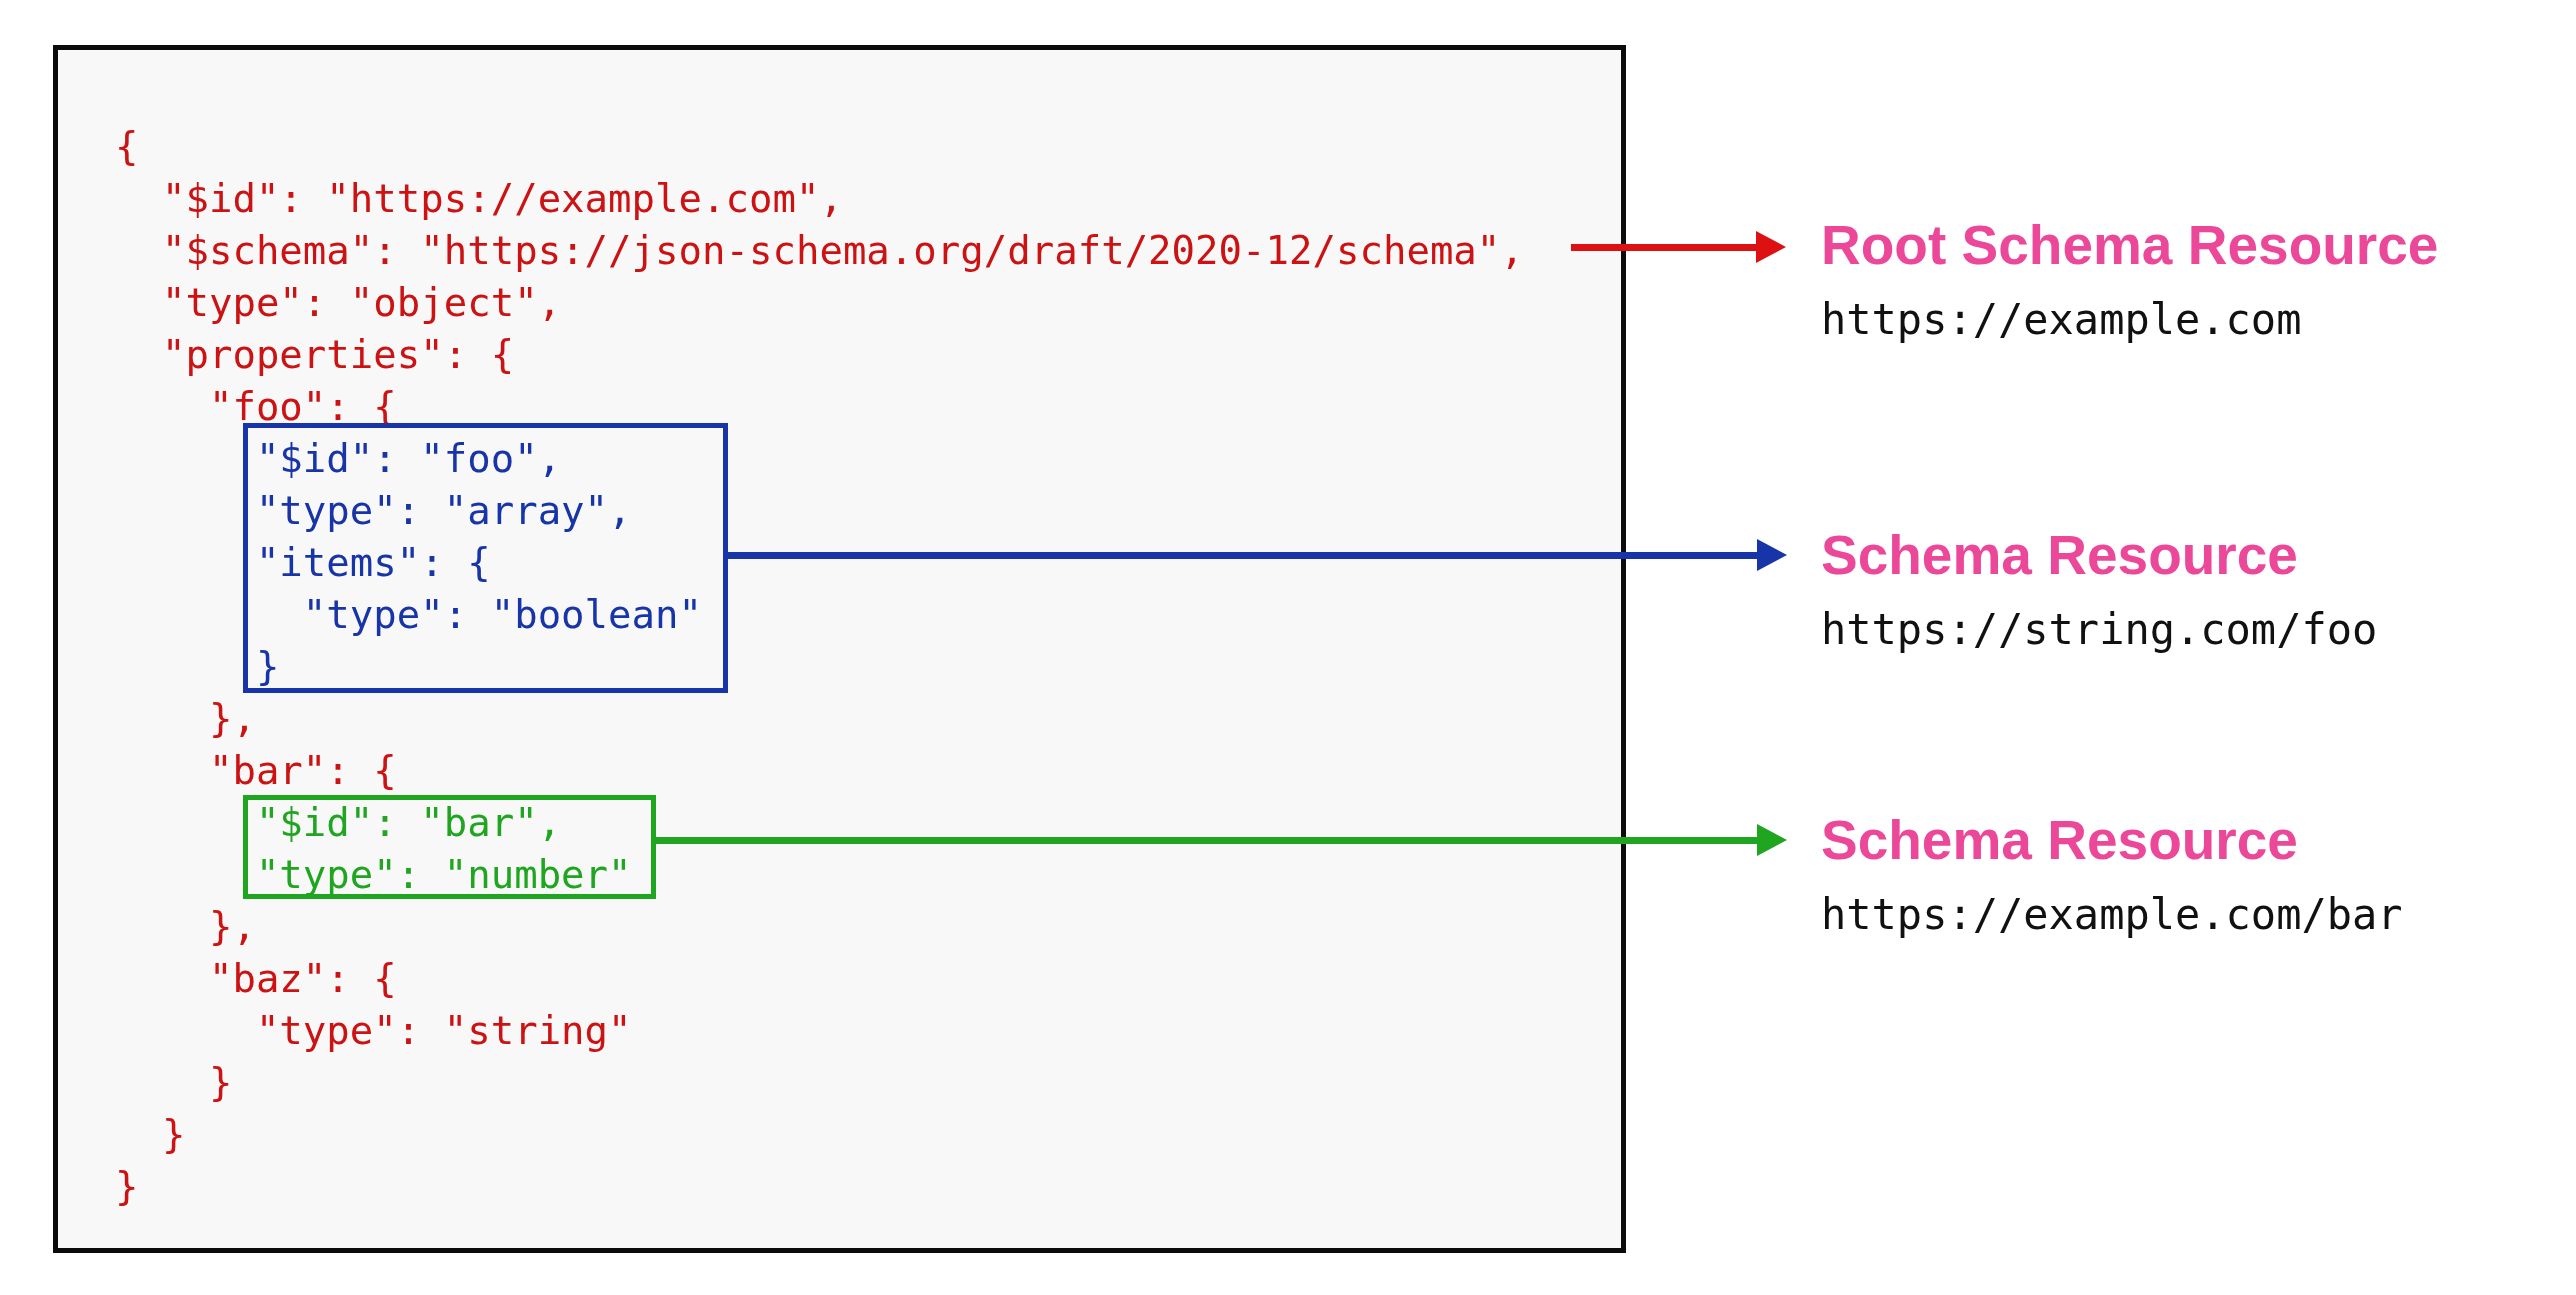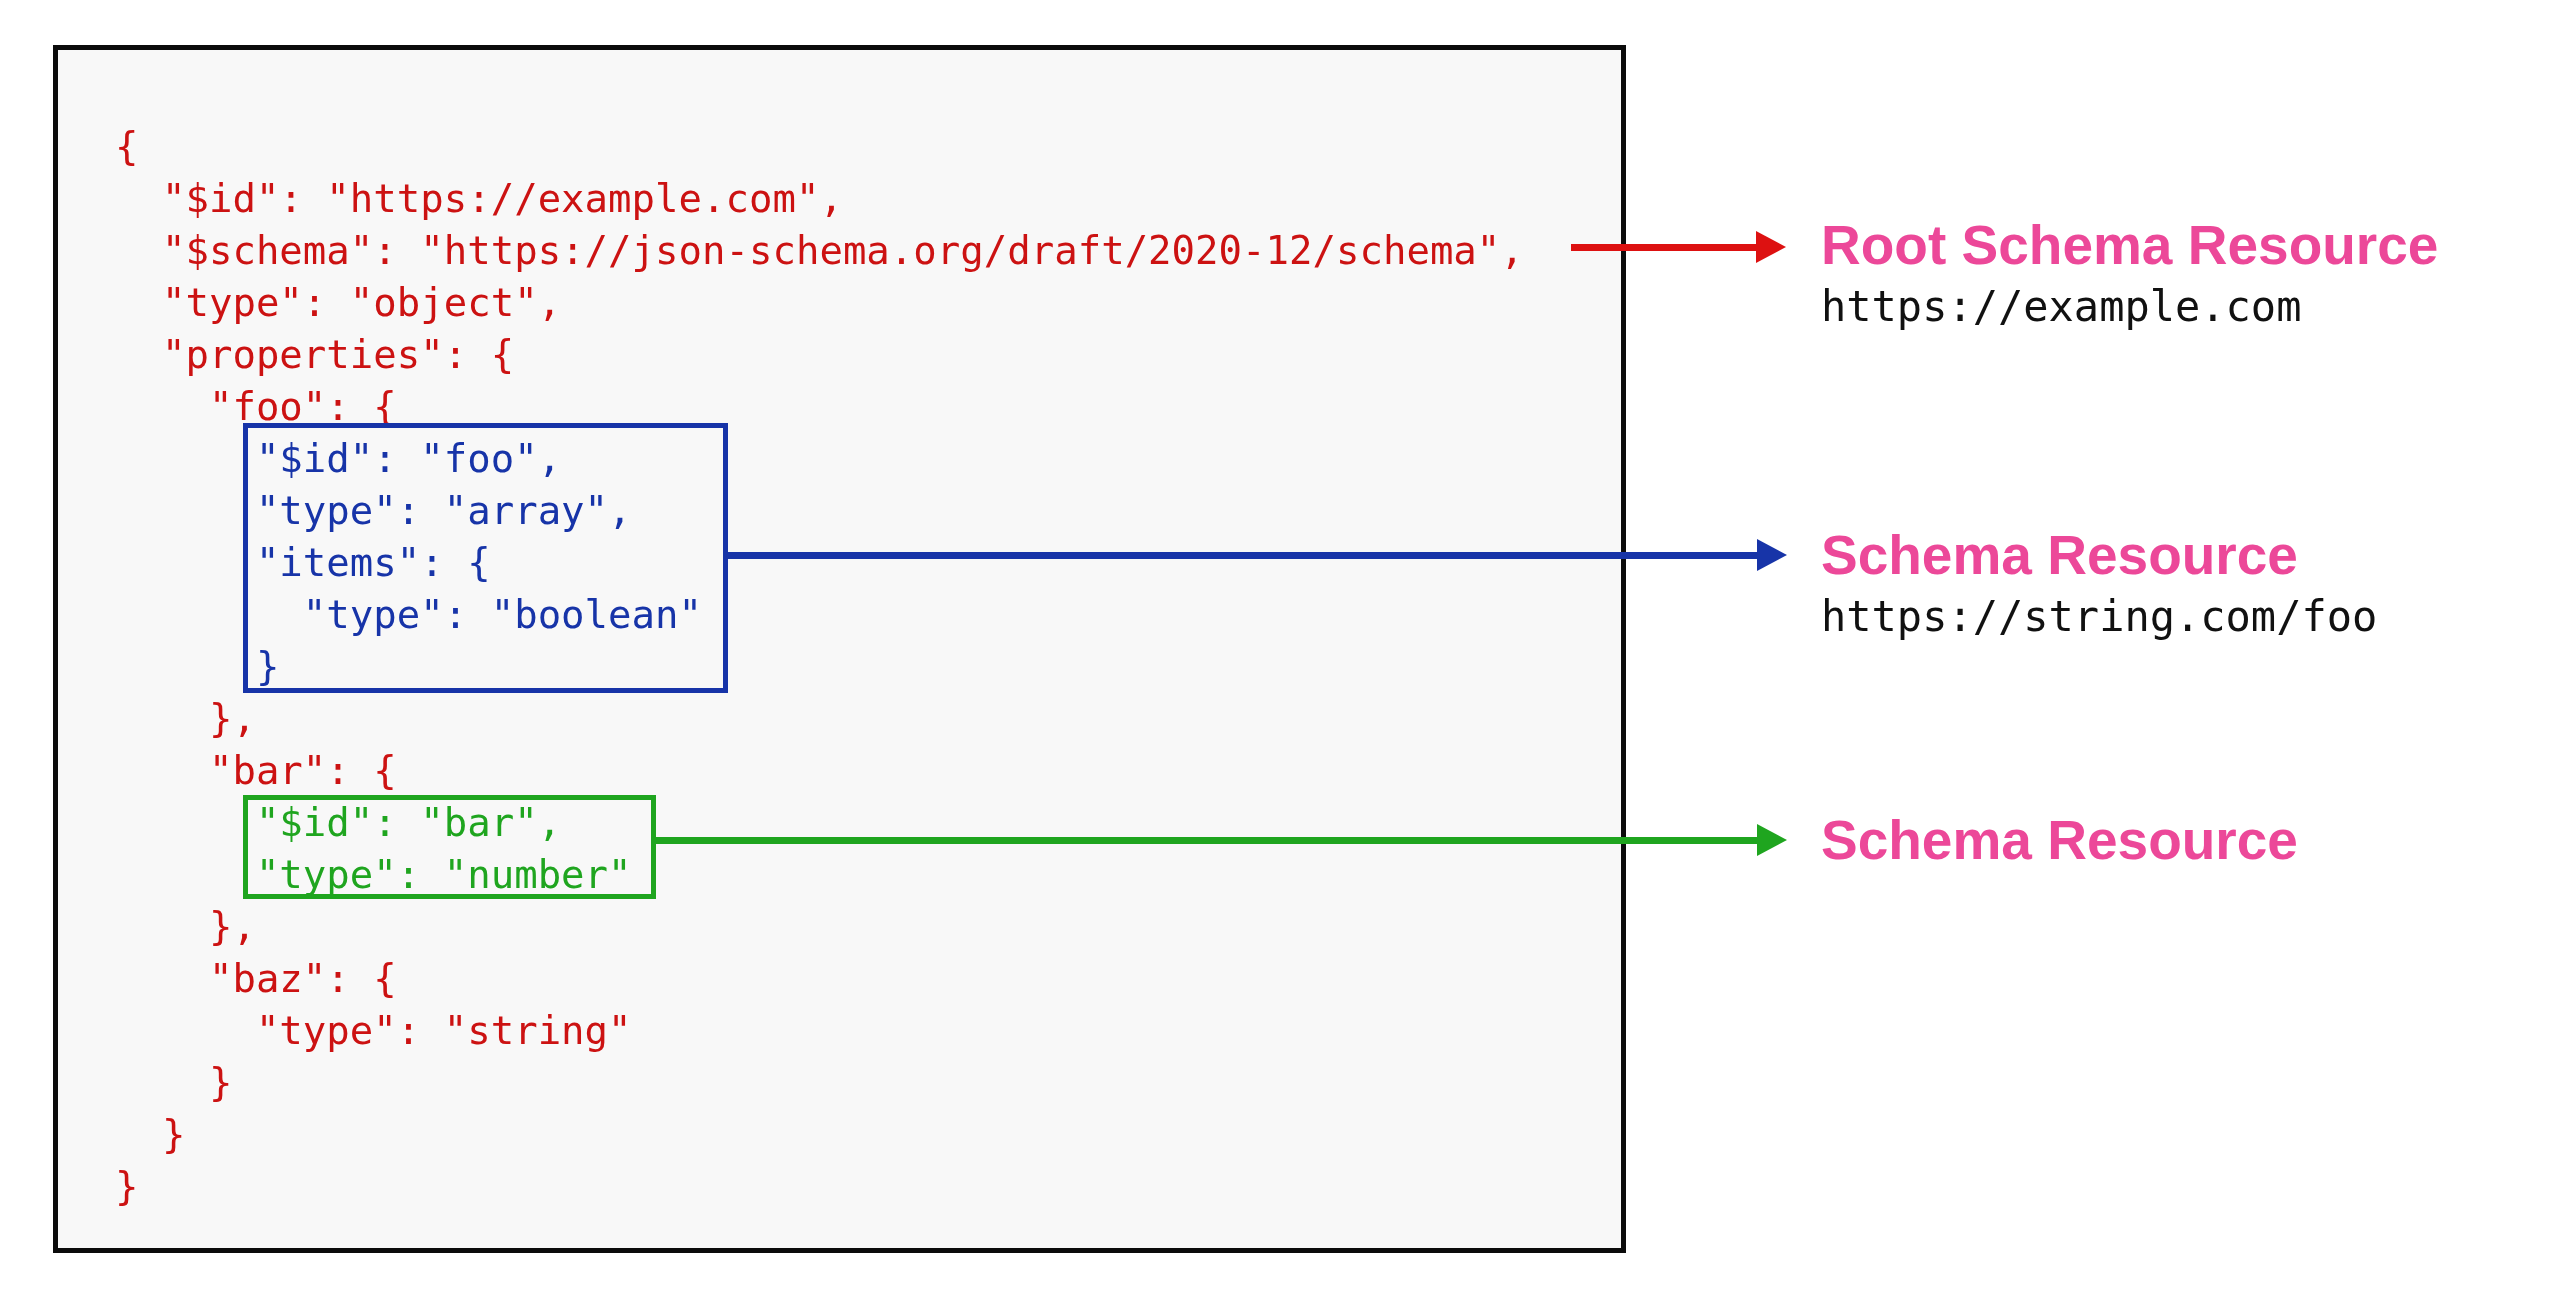--- a/index.html
+++ b/index.html
@@ -102,21 +102,21 @@
   .annotation .url {
     font-family: "DejaVu Sans Mono", "Liberation Mono", monospace;
     font-size: 42px;
     line-height: 45px;
     color: #111111;
     white-space: nowrap;
   }
   .annotation-root { top: 216px; }
   .annotation-foo  { top: 526px; }
   .annotation-bar  { top: 811px; }
-  .annotation .url { margin-top: 10px; }
+  .annotation .url { margin-top: 23px; }
 </style>
 </head>
 <body>
 
 <div class="canvas">
 
   <div class="code-panel"></div>
 
   <div class="code" id="code-lines"><div class="code-line root">{</div><div class="code-line root">  "$id": "https://example.com",</div><div class="code-line root">  "$schema": "https://json-schema.org/draft/2020-12/schema",</div><div class="code-line root">  "type": "object",</div><div class="code-line root">  "properties": {</div><div class="code-line root">    "foo": {</div><div class="code-line foo">      "$id": "foo",</div><div class="code-line foo">      "type": "array",</div><div class="code-line foo">      "items": {</div><div class="code-line foo">        "type": "boolean"</div><div class="code-line foo">      }</div><div class="code-line root">    },</div><div class="code-line root">    "bar": {</div><div class="code-line bar">      "$id": "bar",</div><div class="code-line bar">      "type": "number"</div><div class="code-line root">    },</div><div class="code-line root">    "baz": {</div><div class="code-line root">      "type": "string"</div><div class="code-line root">    }</div><div class="code-line root">  }</div><div class="code-line root">}</div></div>
 
@@ -139,16 +139,17 @@
   <div class="annotation annotation-root">
     <div class="title">Root Schema Resource</div>
     <div class="url">https://example.com</div>
   </div>
   <div class="annotation annotation-foo">
     <div class="title">Schema Resource</div>
     <div class="url">https://string.com/foo</div>
   </div>
   <div class="annotation annotation-bar">
     <div class="title">Schema Resource</div>
+    <div class="url">https://example.com/bar</div>
   </div>
 
 </div>
 
 
 </body></html>

